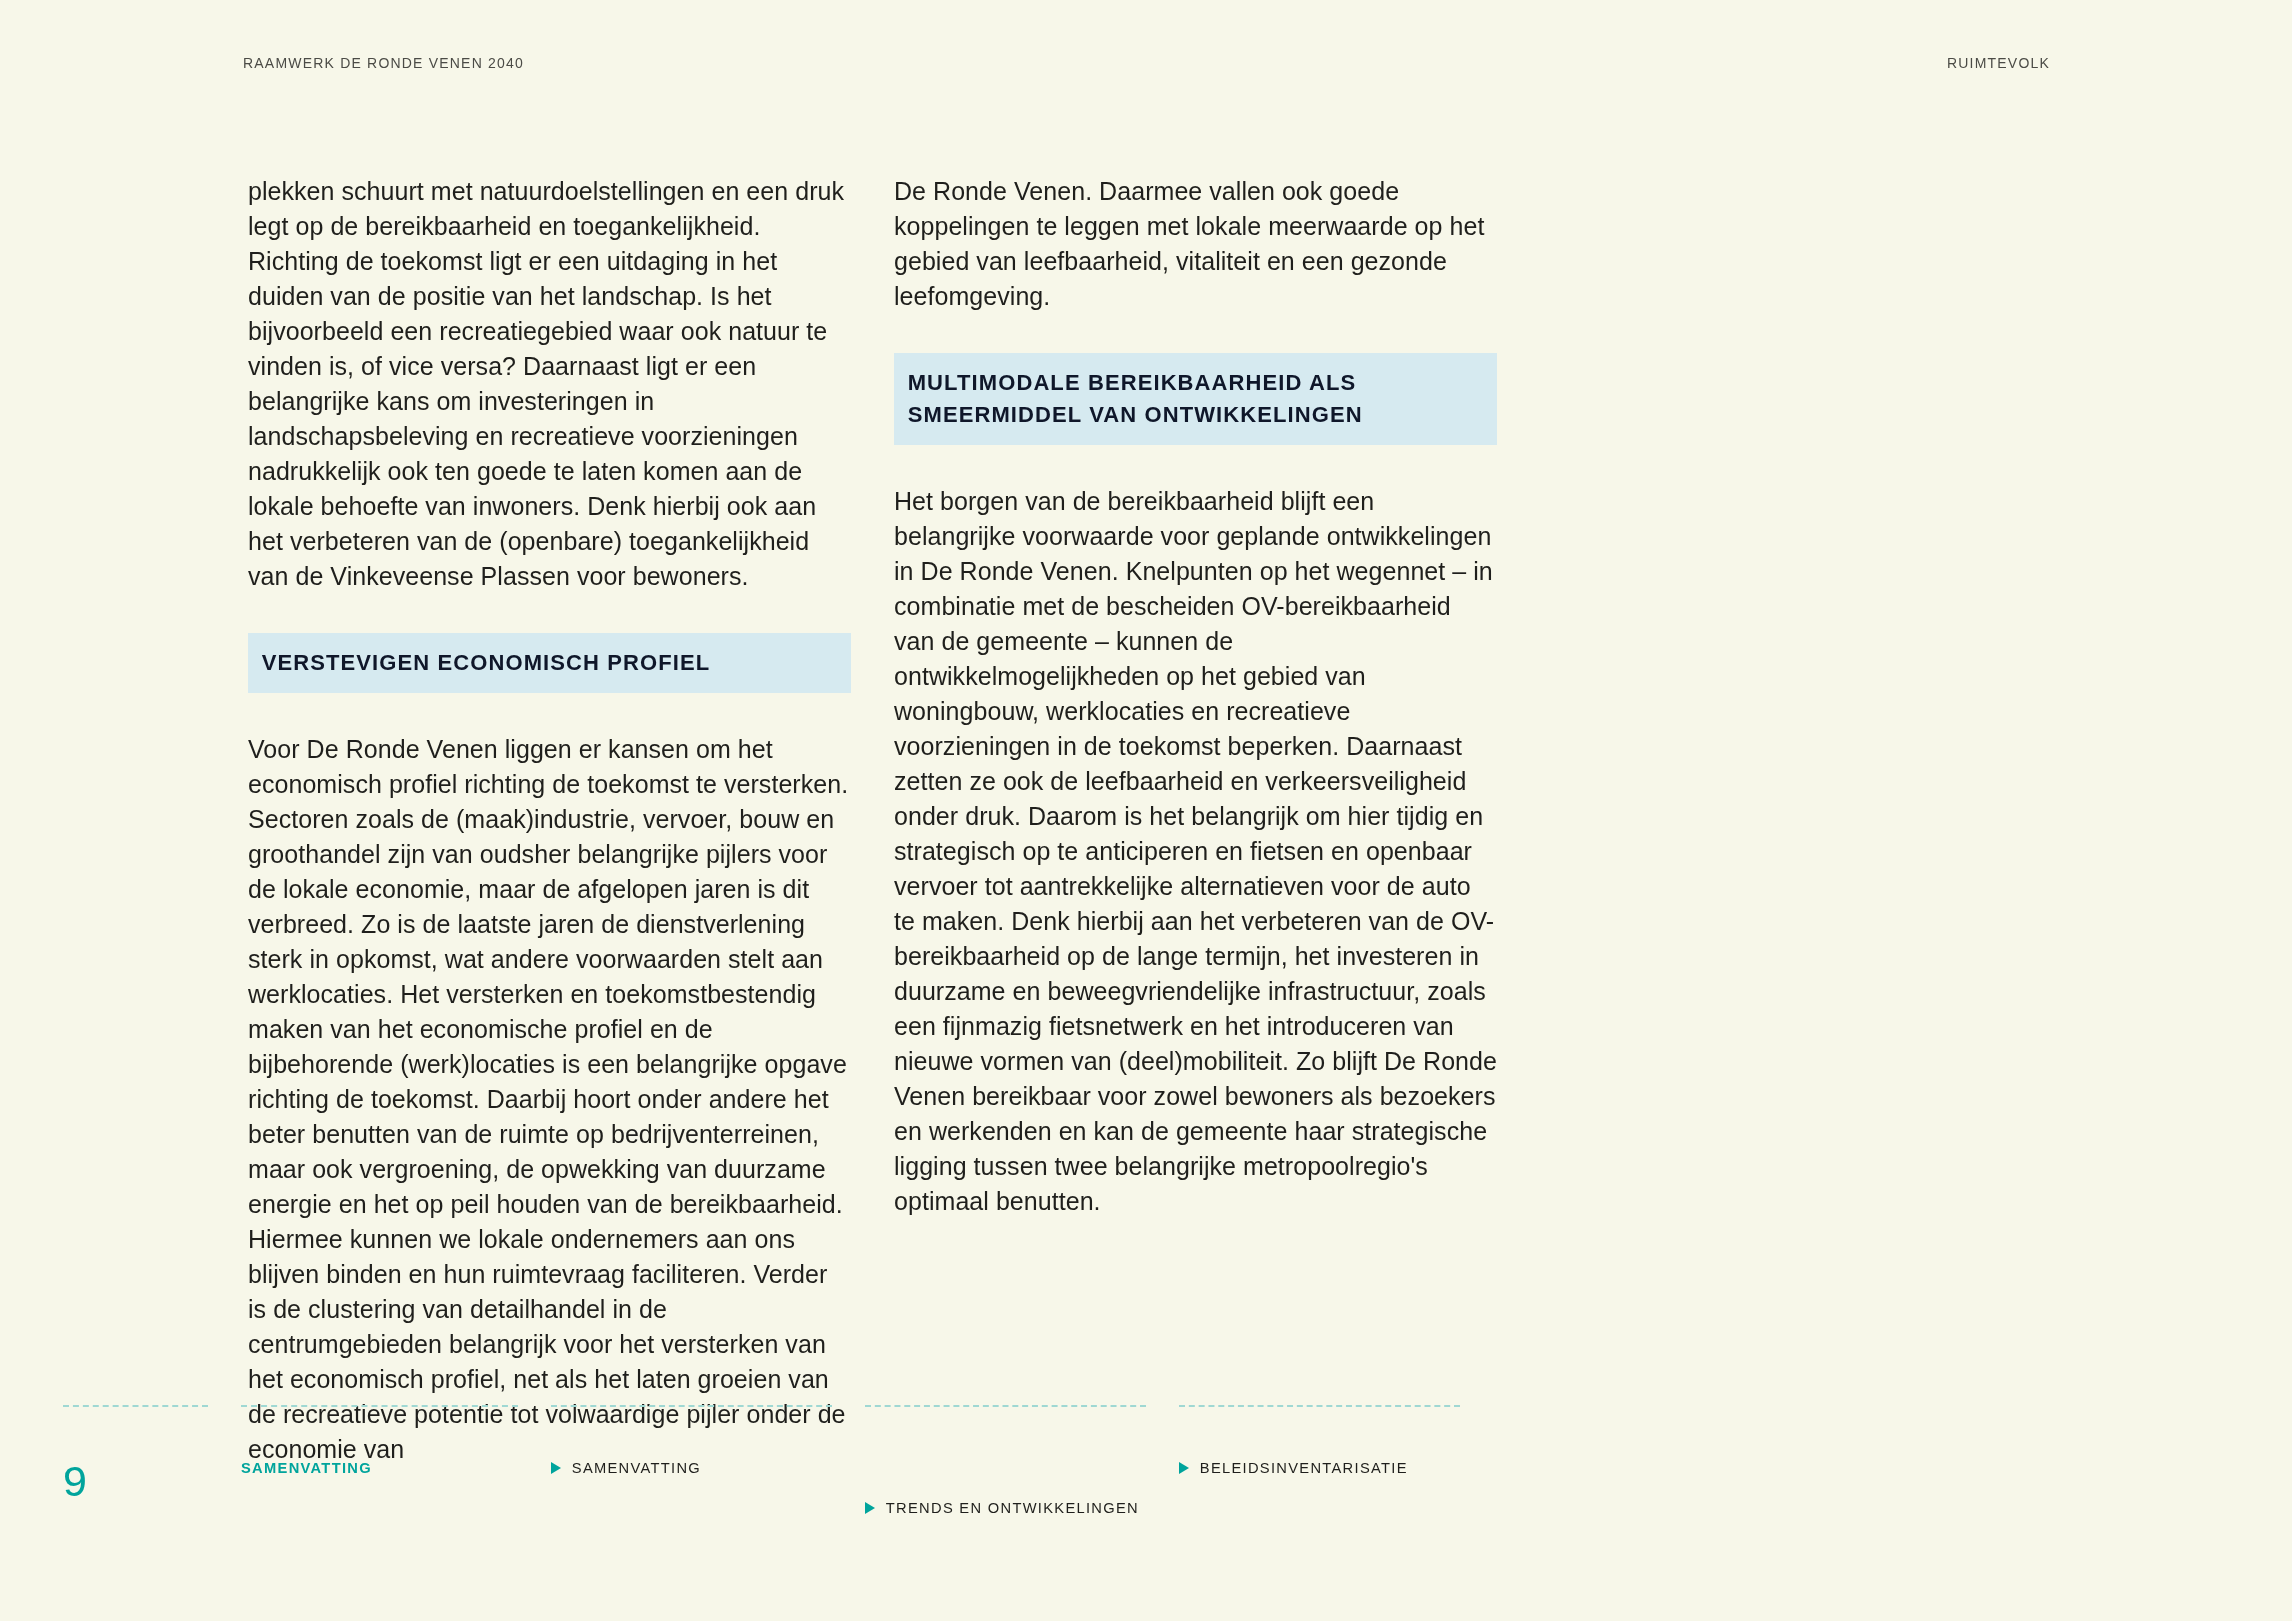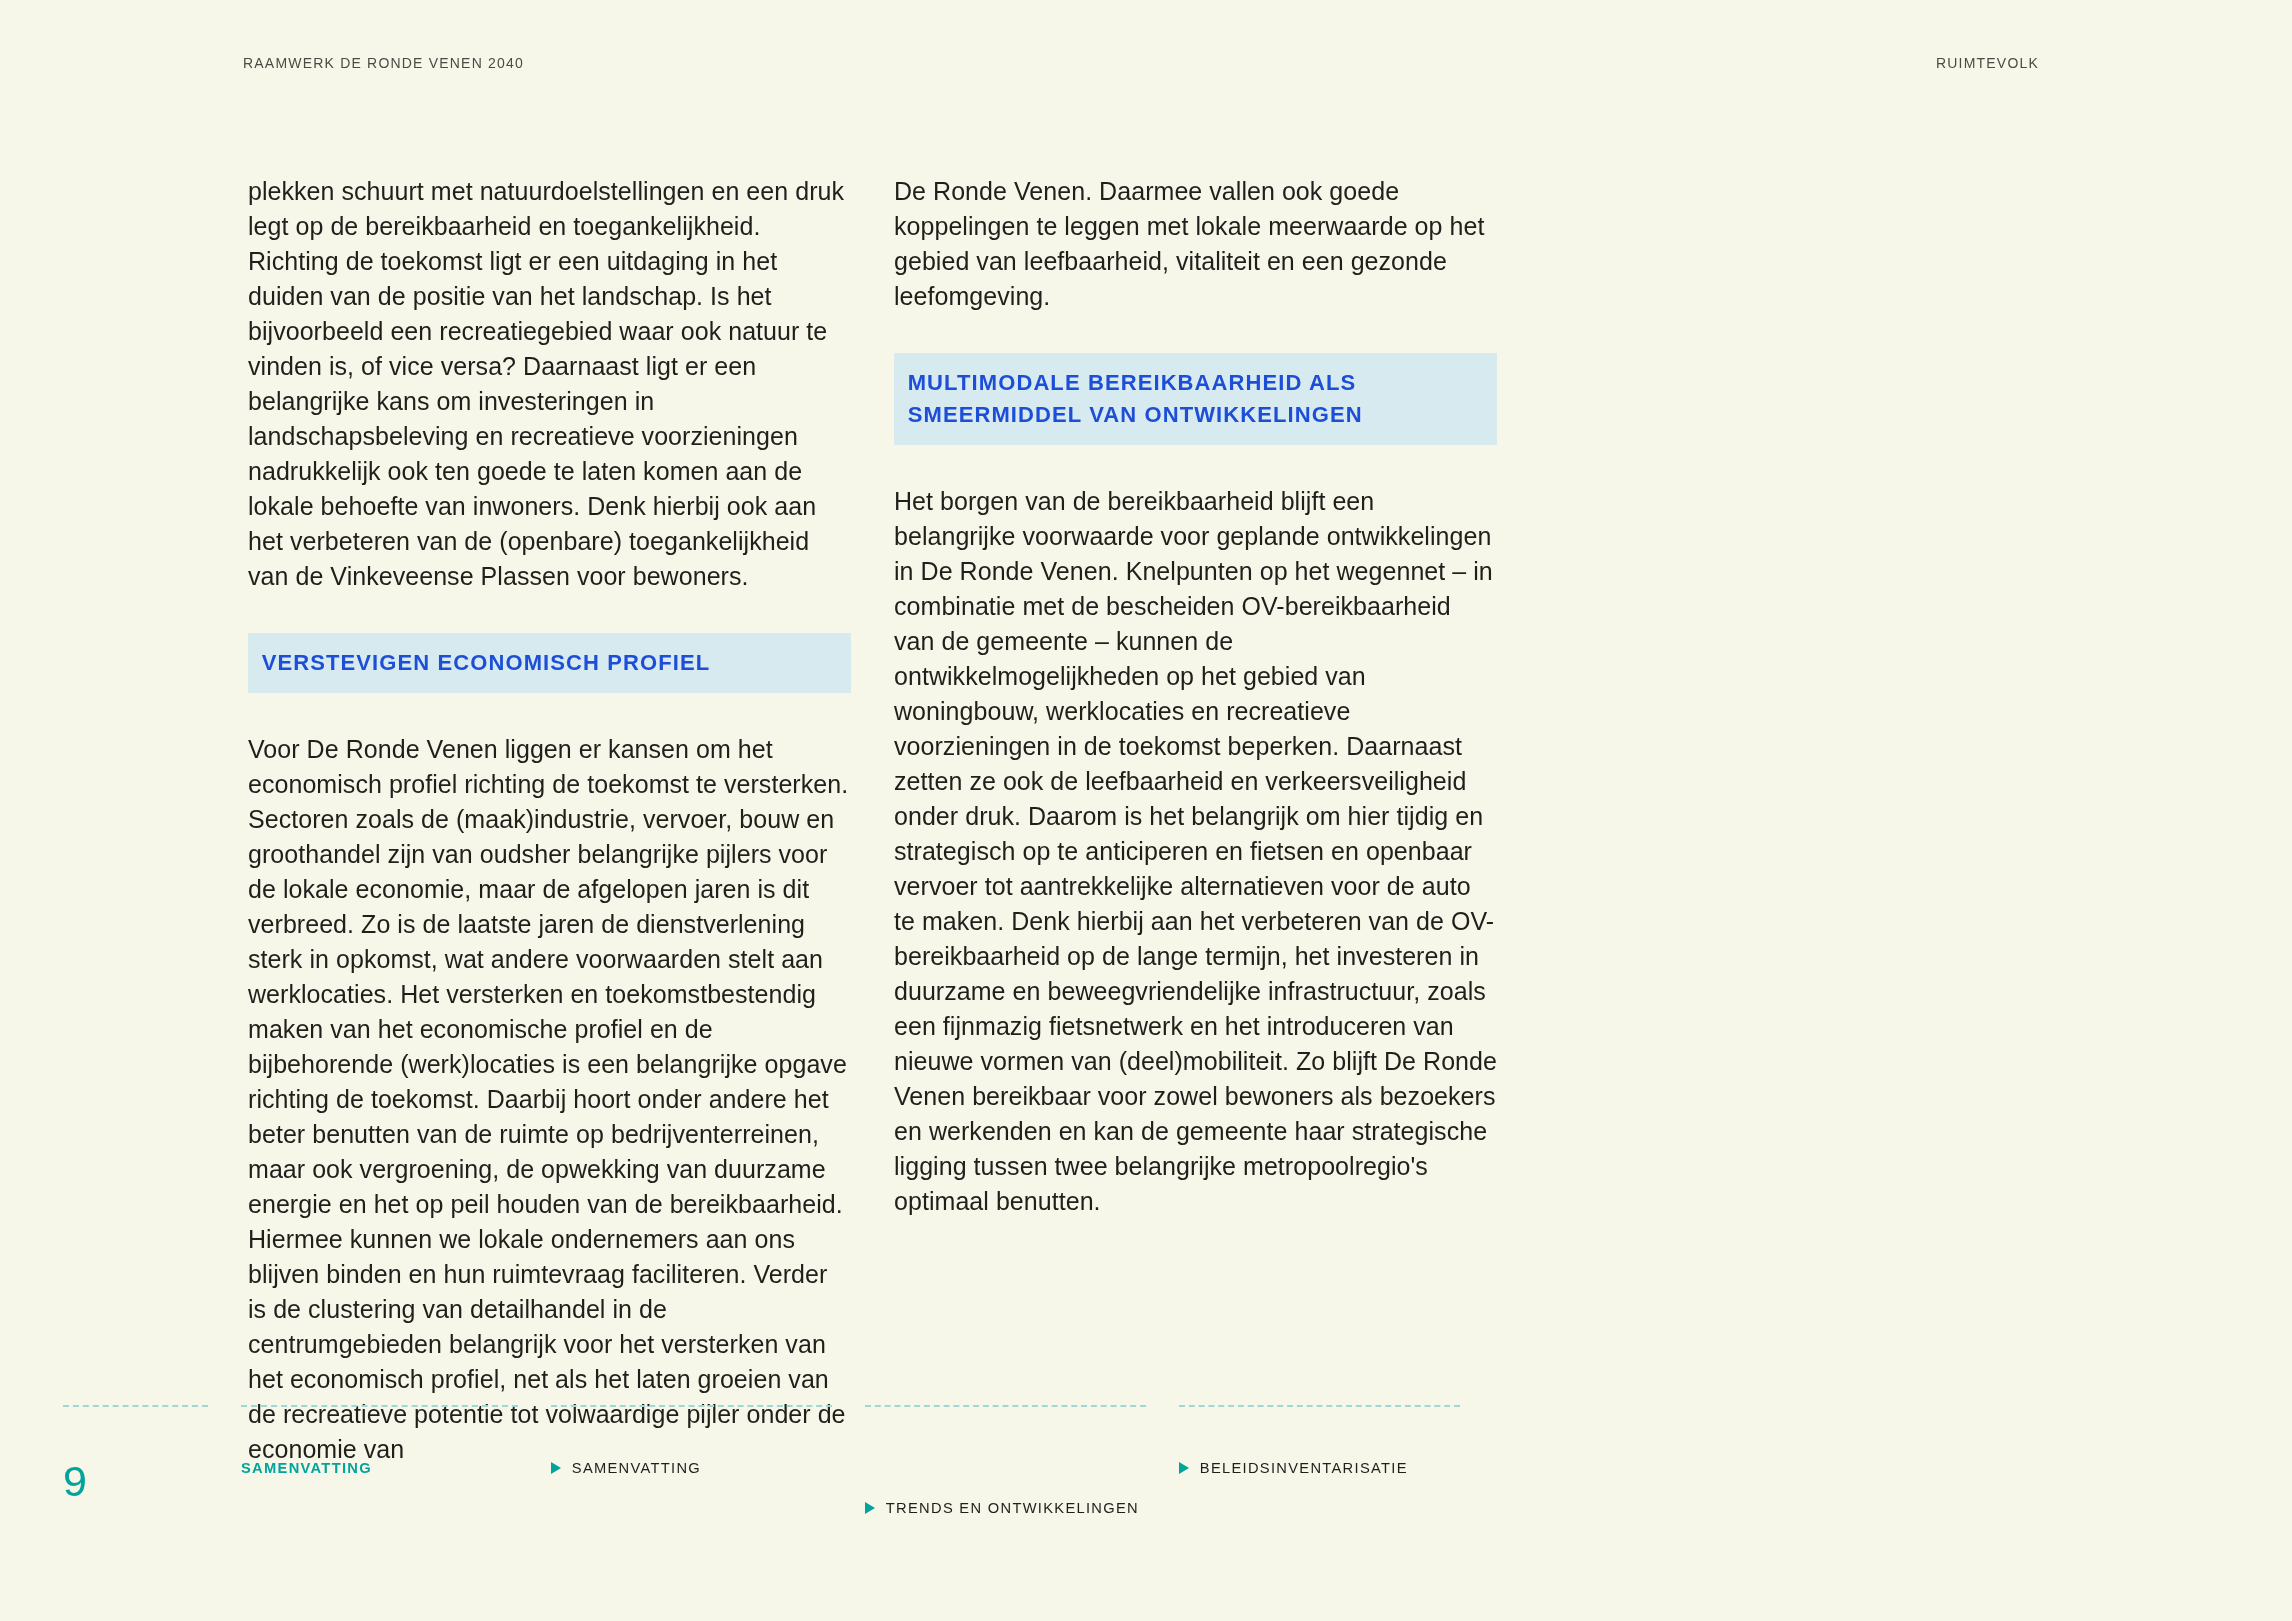--- a/index.html
+++ b/index.html
@@ -20,21 +20,21 @@
     position: absolute;
     inset: 0;
     background: #f7f7e9;
   }
 
   
   .running-head {
     position: absolute;
     top: 51px;
     left: 0;
-    right: 11px;
+    right: 0;
     height: 23.5px;
     padding: 0 243px 0 243px;
     box-sizing: border-box;
     display: flex;
     justify-content: space-between;
     align-items: center;
   }
   .running-head span {
     font-size: 14px;
     letter-spacing: 1.2px;
@@ -68,21 +68,21 @@
 
   .section-heading {
     background: #d6eaf0;
     padding: 13.7px 13.7px 14.7px 13.7px;
     box-sizing: border-box;
     margin: 0;
     font-size: 22px;
     line-height: 32px;
     font-weight: 700;
     letter-spacing: 1.1px;
-    color: #1d4ed8;
+    color: #0f172a;
   }
 
   .gap-before-heading { height: 39px; }
   .gap-after-heading  { height: 39px; }
 
   
   .footer {
     position: absolute;
     left: 0;
     right: 0;

